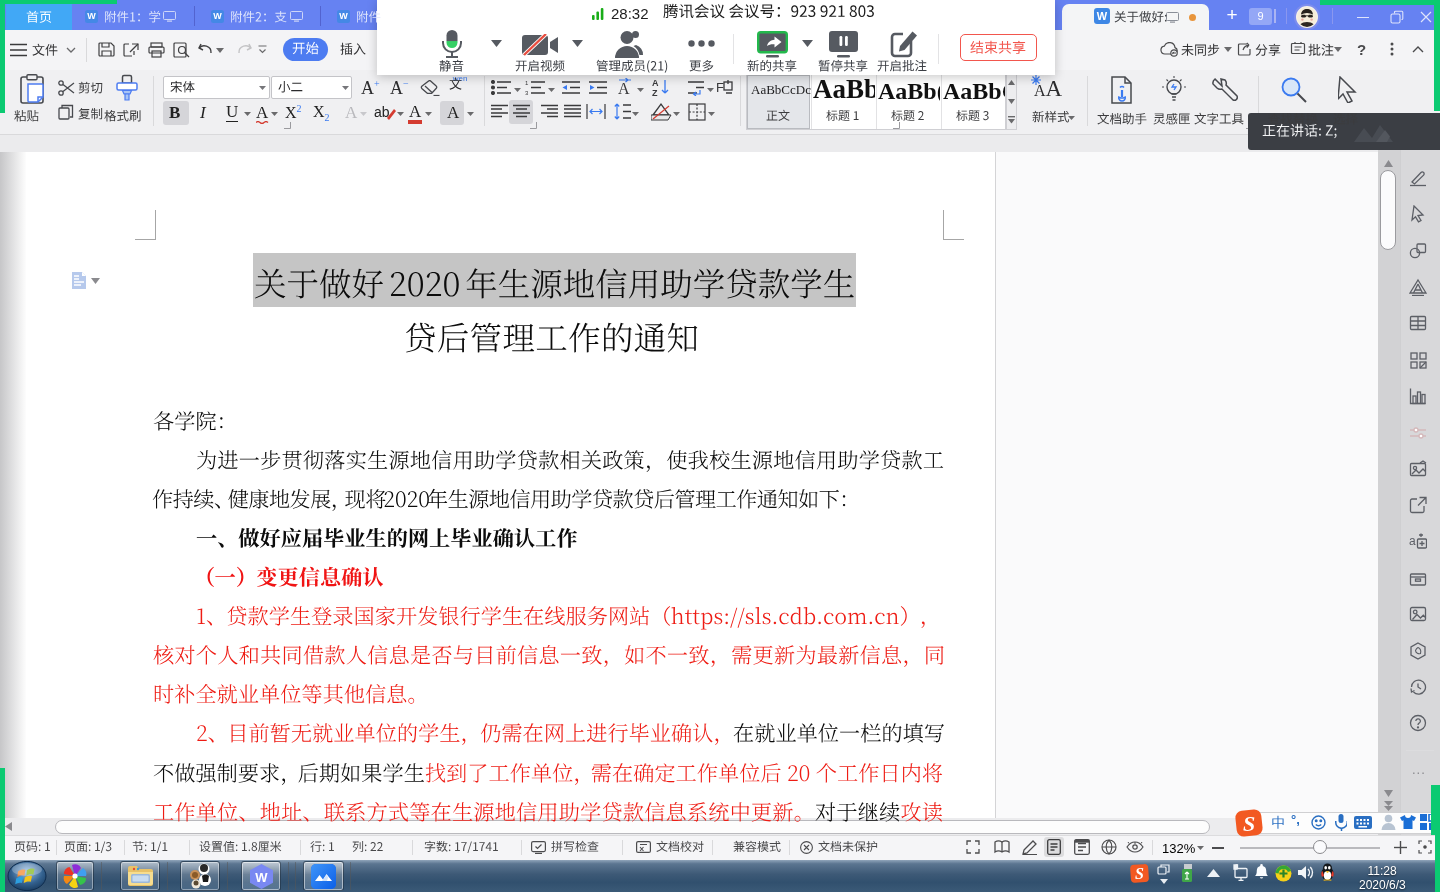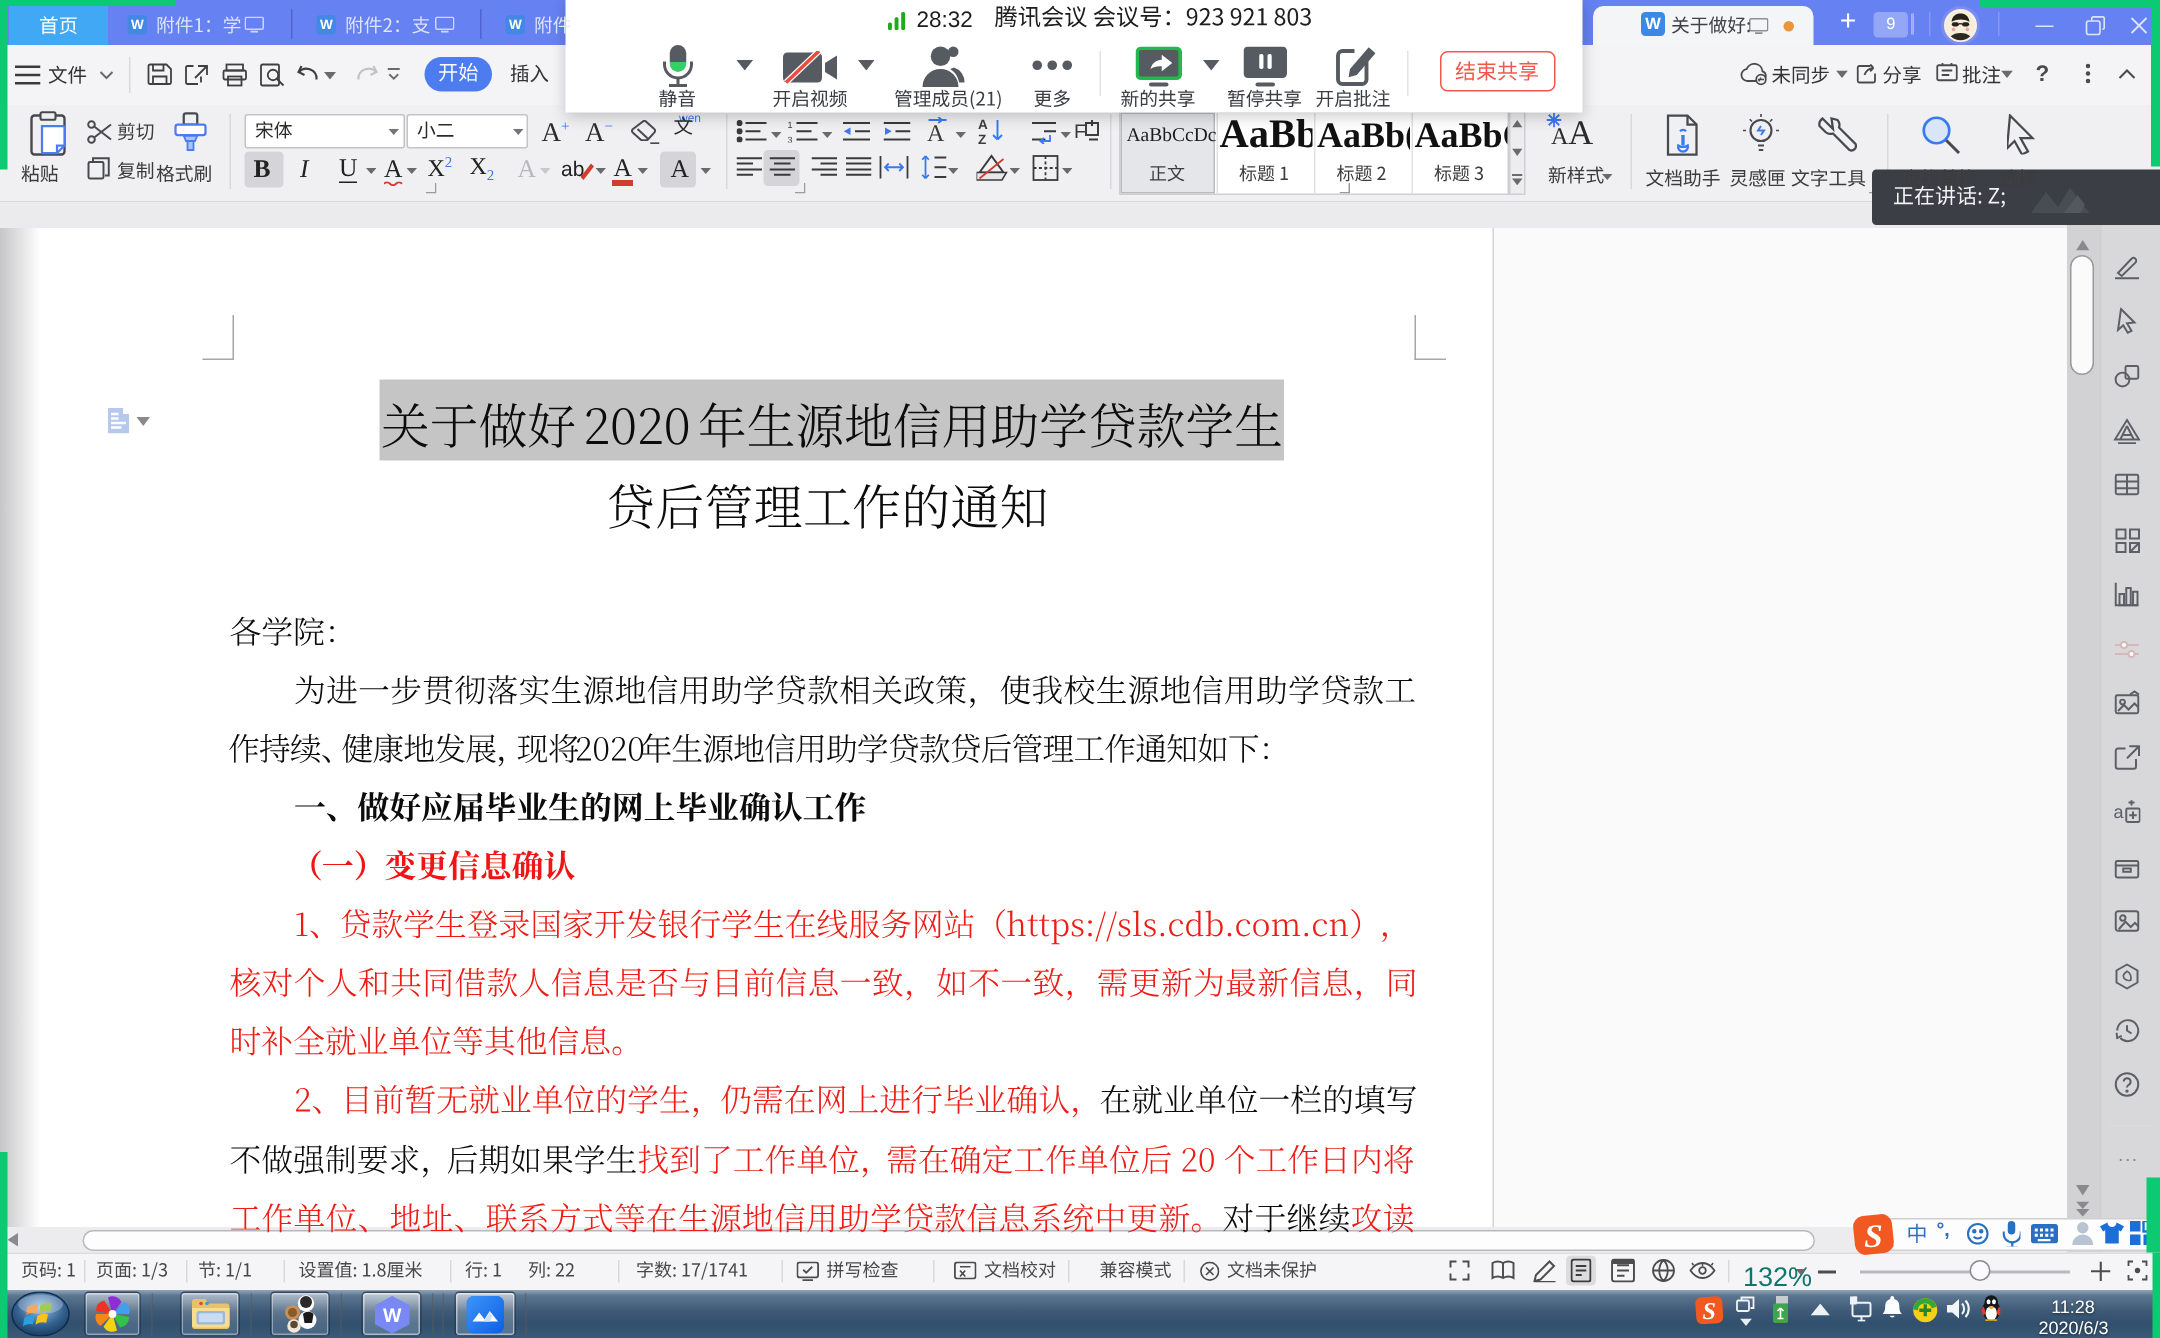--- a/index.html
+++ b/index.html
@@ -624,21 +624,21 @@
 <svg class="ab" style="left:1101px;top:839px" width="16" height="16" viewBox="0 0 16 16" fill="none" stroke="#4c4c4e" stroke-width="1.2">
     <circle cx="8" cy="8" r="7"></circle>
     <path d="M1 8h14M8 1a10 10 0 0 1 0 14M8 1a10 10 0 0 0 0 14"></path>
   </svg>
 <svg class="ab" style="left:1126px;top:841px" width="18" height="12" viewBox="0 0 18 12" fill="none" stroke="#4c4c4e" stroke-width="1.2">
     <path d="M1 6c2.5-3.8 6-5 8-5s5.5 1.2 8 5c-2.5 3.8-6 5-8 5S3.5 9.8 1 6z"></path>
     <circle cx="9" cy="6" r="2.2"></circle>
     <path d="M3 1.5L2 0M9 2V0M15 1.5L16 0" transform="translate(0,1)" stroke-width="1"></path>
   </svg>
 <div class="vline" style="left:1152px;top:840px;height:15px"></div>
-<div class="ab" style="left:1162px;top:841px;font-size:18px;color:#0f766e">132%</div>
+<div class="ab" style="left:1162px;top:841px;font-size:13px;color:#000000">132%</div>
 <svg class="ab" style="left:1197px;top:846px" width="7" height="4" viewBox="0 0 7 4" fill="#6a6a6c">
     <path d="M0 0h7L3.5 4z"></path>
   </svg>
 <div class="ab" style="left:1212px;top:846.5px;width:12px;height:2px;background:#4c4c4e"></div>
 <div class="ab" style="left:1240px;top:847px;width:140px;height:1.5px;background:#b9b9bd"></div>
 <div class="ab" style="left:1313px;top:840px;width:14px;height:14px;background:#fbfbfd;border:1px solid #8a8a8e;border-radius:50%"></div>
 <svg class="ab" style="left:1394px;top:841px" width="13" height="13" viewBox="0 0 13 13" fill="#4c4c4e">
     <path d="M5.8 0h1.4v13H5.8z"></path>
     <path d="M0 5.8h13v1.4H0z"></path>
   </svg>

